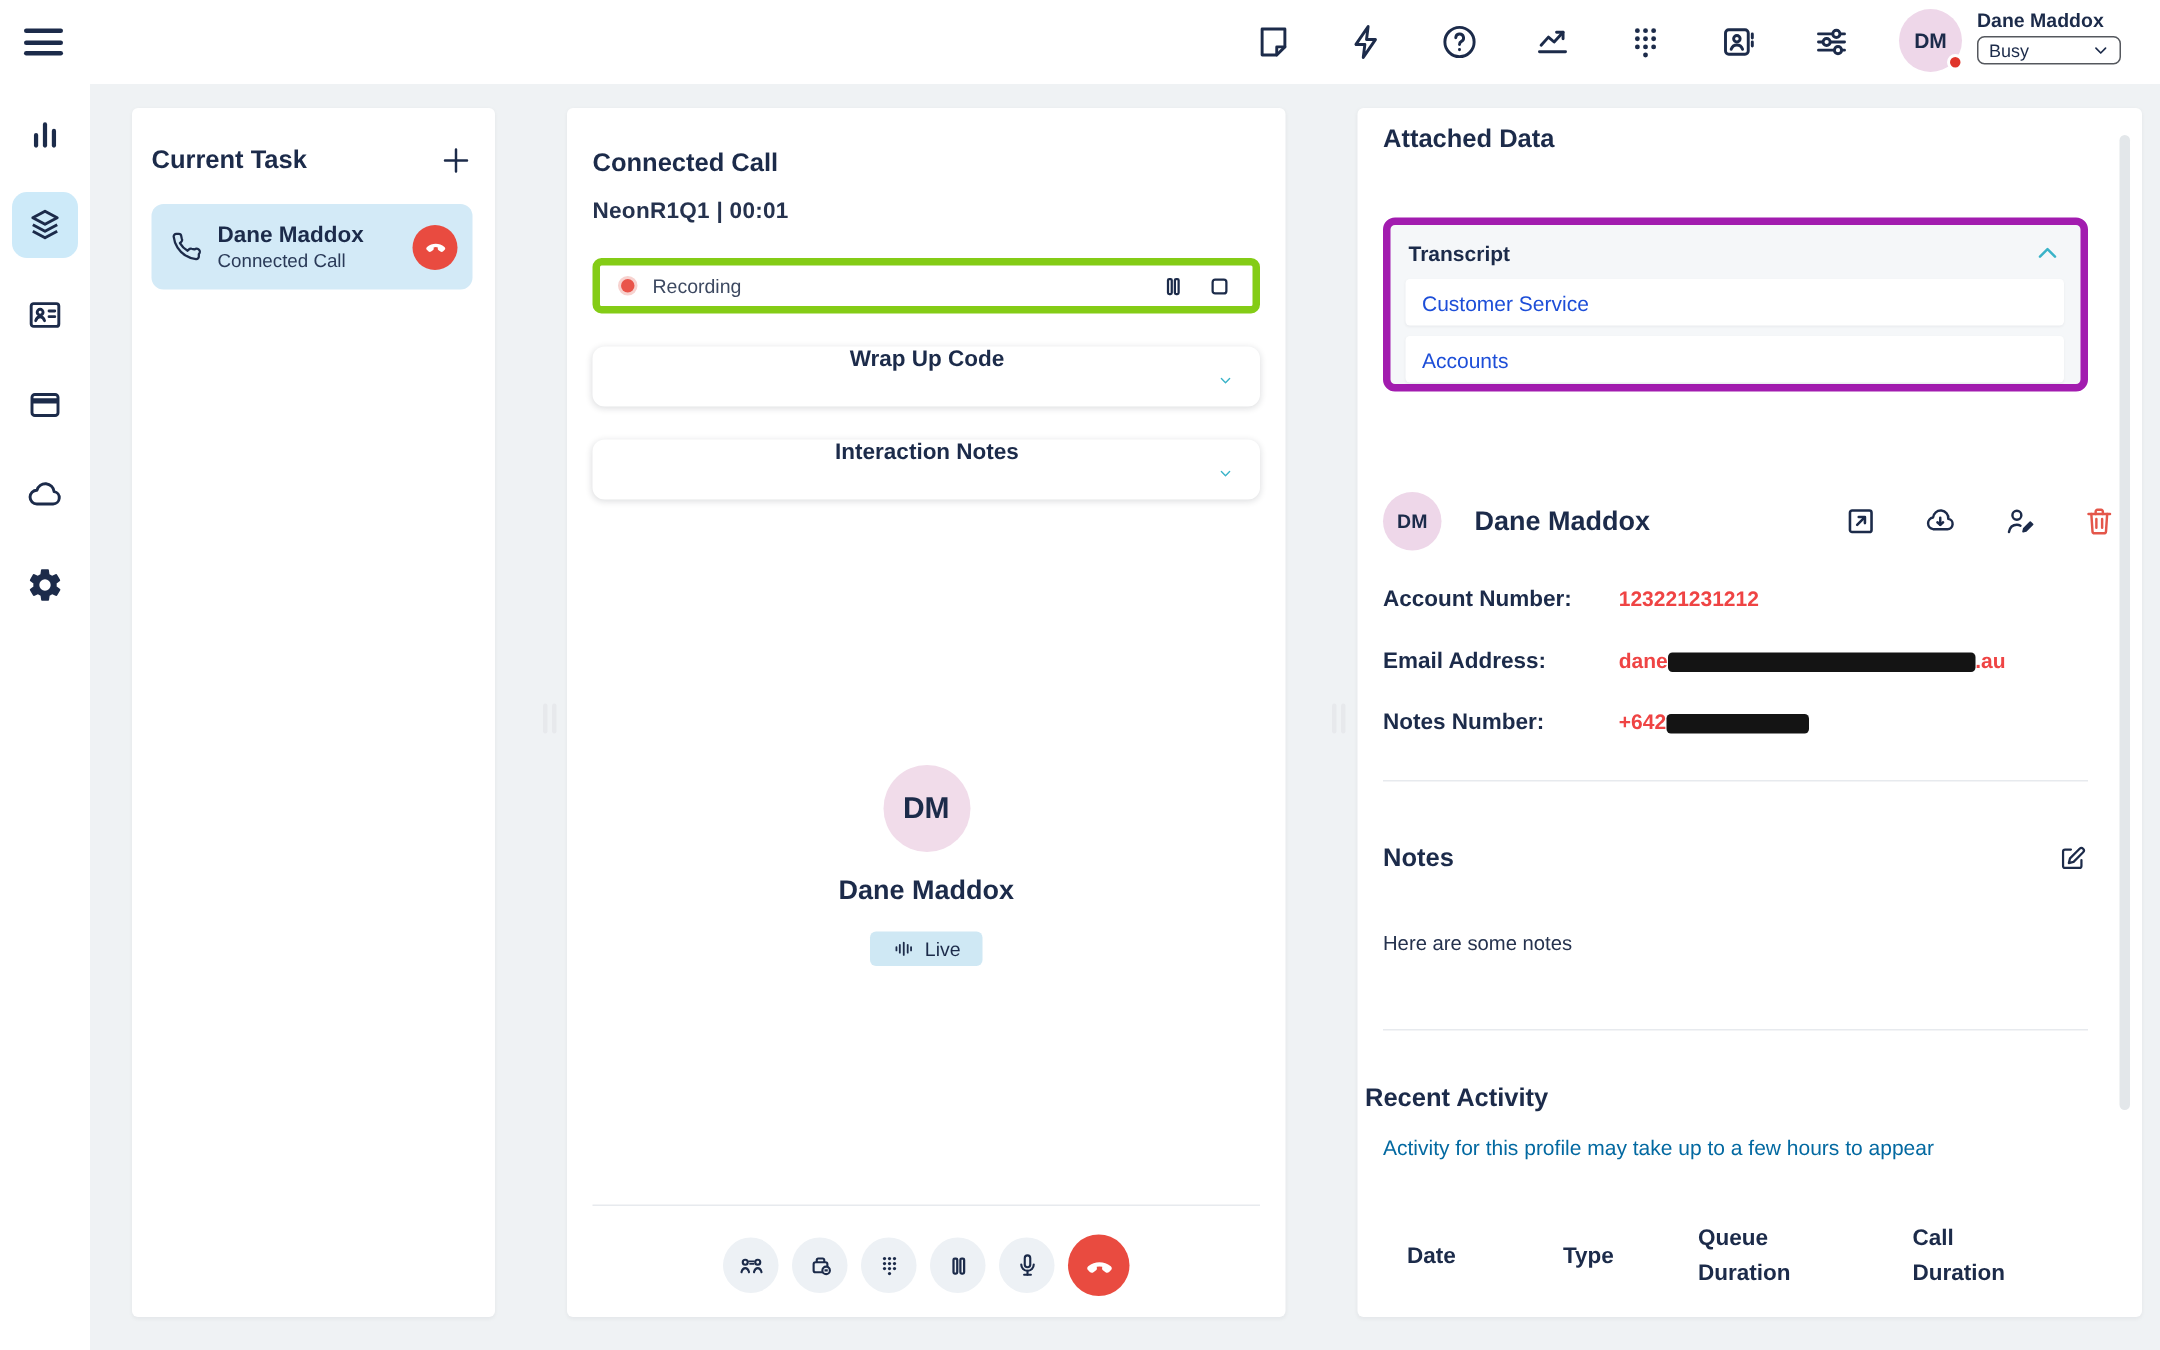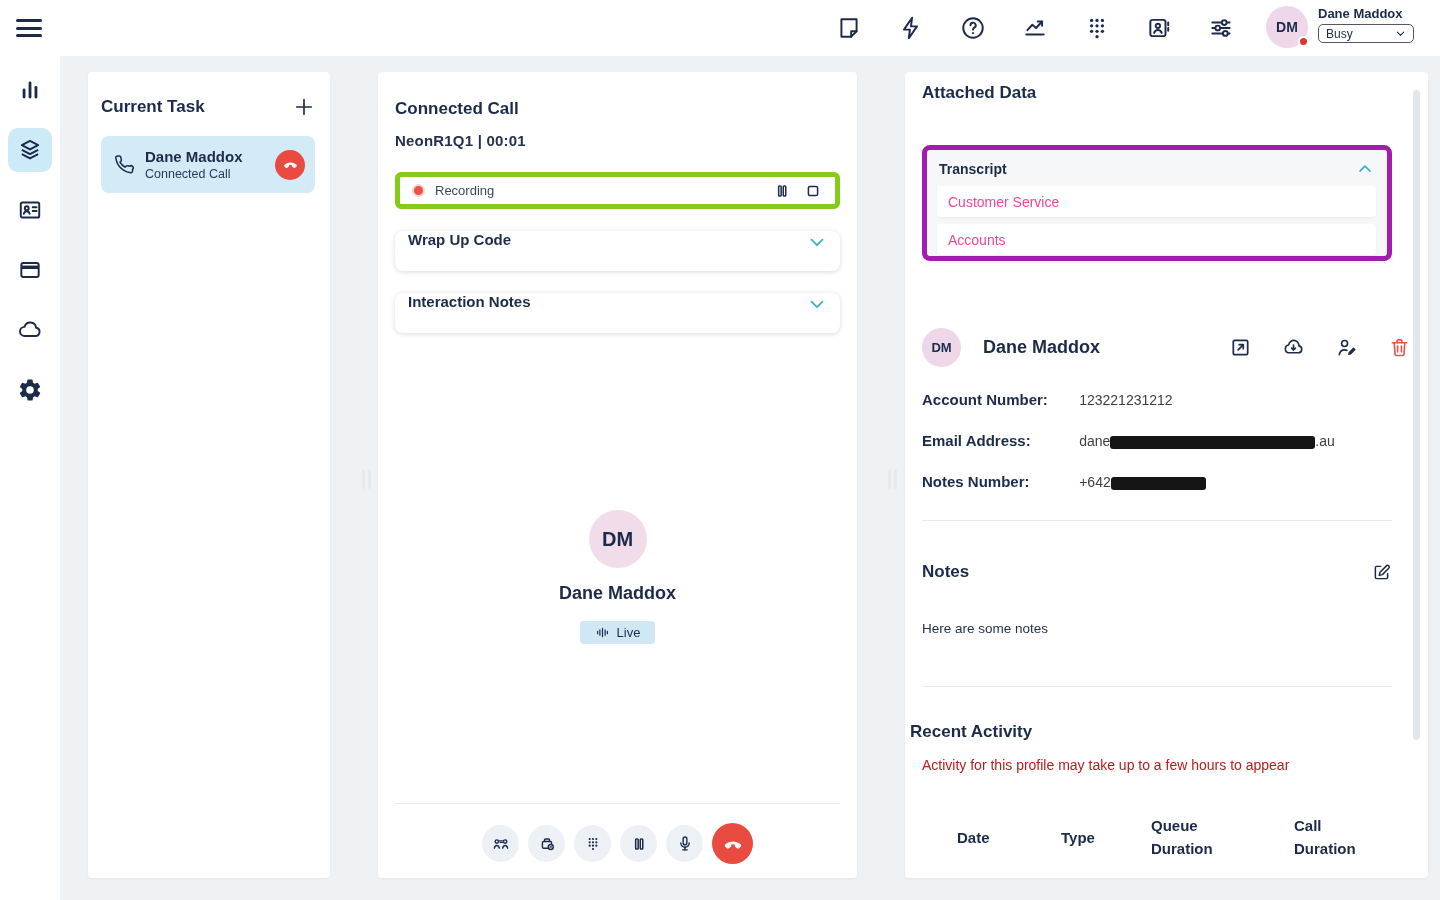--- a/index.html
+++ b/index.html
@@ -55,21 +55,21 @@
   .end-mini svg { width:17px; height:17px; }
 
   
   .cc-title { position:absolute; left:17px; top:27px; }
   .cc-sub { position:absolute; left:17px; top:60px; font-size:15px; font-weight:bold; color:#25324e; letter-spacing:.2px; }
   .recording-bar { position:absolute; left:17px; top:100px; width:445px; height:37px; border:5px solid #84cc16; border-radius:6px; background:#fff; display:flex; align-items:center; padding:0 12px 0 14px; }
   .rec-dot { width:9px; height:9px; border-radius:50%; background:#e9544a; box-shadow:0 0 0 2px #f7d2cf; }
   .rec-label { font-size:13px; color:#3d4961; margin-left:12px; }
   .rec-actions { margin-left:auto; display:flex; gap:11px; }
   .rec-actions svg { width:20px; height:20px; color:#1c2b4a; cursor:pointer; }
-  .acc-bar { position:absolute; left:17px; width:445px; height:40px; background:#fff; border-radius:8px; box-shadow:0 1px 5px rgba(16,24,40,.16); display:flex; padding:0 12px 12px 13px; cursor:pointer; }
+  .acc-bar { position:absolute; left:17px; width:445px; height:40px; background:#fff; border-radius:8px; box-shadow:0 1px 5px rgba(16,24,40,.16); display:flex; align-items:center; padding:0 12px 12px 13px; cursor:pointer;flex-direction:column; }
   .acc-wrap { top:159px; } .acc-notes { top:221px; }
   .acc-label { font-size:15px; font-weight:bold; }
   .acc-chev { margin-left:auto; width:22px; height:22px; color:#3ab3c8; }
   .center-contact { position:absolute; left:0; top:438px; width:100%; display:flex; flex-direction:column; align-items:center; }
   .avatar-lg { width:58px; height:58px; border-radius:50%; background:#f1dcea; display:flex; align-items:center; justify-content:center; font-size:20px; font-weight:bold; }
   .cc-name { margin-top:15px; font-size:18px; font-weight:bold; }
   .live-badge { margin-top:17px; height:23px; padding:0 15px; background:#cfe8f4; border-radius:4px; display:flex; align-items:center; gap:7px; font-size:13px; color:#1c2b4a; }
   .live-badge svg { width:15px; height:15px; color:#1c2b4a; }
   .b-divider { position:absolute; left:17px; right:17px; top:731px; height:1px; background:#e7eaee; }
   .controls { position:absolute; left:0; top:751px; width:100%; display:flex; align-items:center; justify-content:center; gap:9px; }
@@ -77,41 +77,41 @@
   .ctl svg { width:20px; height:20px; }
   .ctl-end { width:41px; height:41px; background:#e94b40; }
   .ctl-end svg { width:22px; height:22px; }
 
   
   .ad-title { position:absolute; left:17px; top:11px; }
   .transcript-card { position:absolute; left:17px; top:73px; width:470px; height:116px; background:#f5f7f9; border:5px solid #a21caf; border-radius:8px; }
   .tr-head { display:flex; align-items:center; padding:9px 12px 0 12px; }
   .tr-title { font-size:14px; font-weight:bold; }
   .tr-chev { margin-left:auto; width:20px; height:20px; color:#3ab3c8; cursor:pointer; }
-  .tr-row { margin:7px 11px 0 10px; height:31px; background:#fff; border-radius:3px; display:flex; align-items:center; padding-left:11px; font-size:14px; color:#ec4899; cursor:pointer; box-shadow:0 1px 2px rgba(16,24,40,.05); }
+  .tr-row { margin:7px 11px 0 10px; height:31px; background:#fff; border-radius:3px; display:flex; align-items:center; padding-left:11px; font-size:14px; color:#1d4ed8; cursor:pointer; box-shadow:0 1px 2px rgba(16,24,40,.05); }
   .contact-row { position:absolute; left:17px; top:256px; width:489px; display:flex; align-items:center; }
   .avatar-md { width:39px; height:39px; border-radius:50%; background:#eed7e9; display:flex; align-items:center; justify-content:center; font-size:13px; font-weight:bold; }
   .contact-name { margin-left:22px; font-size:18px; font-weight:bold; }
   .contact-actions { margin-left:auto; display:flex; gap:30px; align-items:center; }
   .contact-actions svg { width:23px; height:23px; color:#1c2b4a; cursor:pointer; }
   .contact-actions .danger { color:#e4564a; }
   .field-row { position:absolute; left:17px; font-size:15px; }
   .f-label { font-weight:bold; display:inline-block; width:153px; }
-  .f-value { font-size:14px; color:#404040; }
+  .f-value { font-size:14px; color:#ef4444;font-weight:bold; }
   .fr-1 { top:319px; } .fr-2 { top:360px; } .fr-3 { top:401px; }
   .redact { display:inline-block; background:#141414; height:13px; border-radius:3px; vertical-align:middle; }
   .redact.email { width:205px; } .redact.phone { width:95px; }
   .c-divider { position:absolute; left:17px; width:470px; height:1px; background:#e7eaee; }
   .cd-1 { top:448px; } .cd-2 { top:614px; }
   .notes-head { position:absolute; left:17px; top:490px; width:470px; display:flex; align-items:flex-start;gap:24px; }
   .notes-head svg { margin-left:auto; width:21px; height:21px; color:#1c2b4a; cursor:pointer; }
   .notes-text { position:absolute; left:17px; top:549px; font-size:13.5px; color:#25324e; }
   .ra-title { position:absolute; left:5px; top:650px; }
-  .ra-sub { position:absolute; left:17px; top:685px; font-size:14px; color:#b91c1c; }
-  .ra-header { position:absolute; left:33px; top:742px; display:flex; align-items:center; font-size:15px; font-weight:bold; line-height:1.55;margin-left:19px; }
+  .ra-sub { position:absolute; left:17px; top:685px; font-size:14px; color:#0369a1; }
+  .ra-header { position:absolute; left:33px; top:742px; display:flex; align-items:center; font-size:15px; font-weight:bold; line-height:1.55; }
   .ra-col1 { width:104px; } .ra-col2 { width:90px; }
   .ra-col3 { width:143px; } .ra-col3 span, .ra-col4 span { display:block; width:72px; }
   .ra-col4 { width:120px; }
   .c-scrollbar { position:absolute; left:508px; top:18px; width:7px; height:650px; background:#e3e7ea; border-radius:4px; cursor:pointer; }
 </style>
 </head>
 <body>
 
 <header class="topbar">
   <div class="hamburger">

